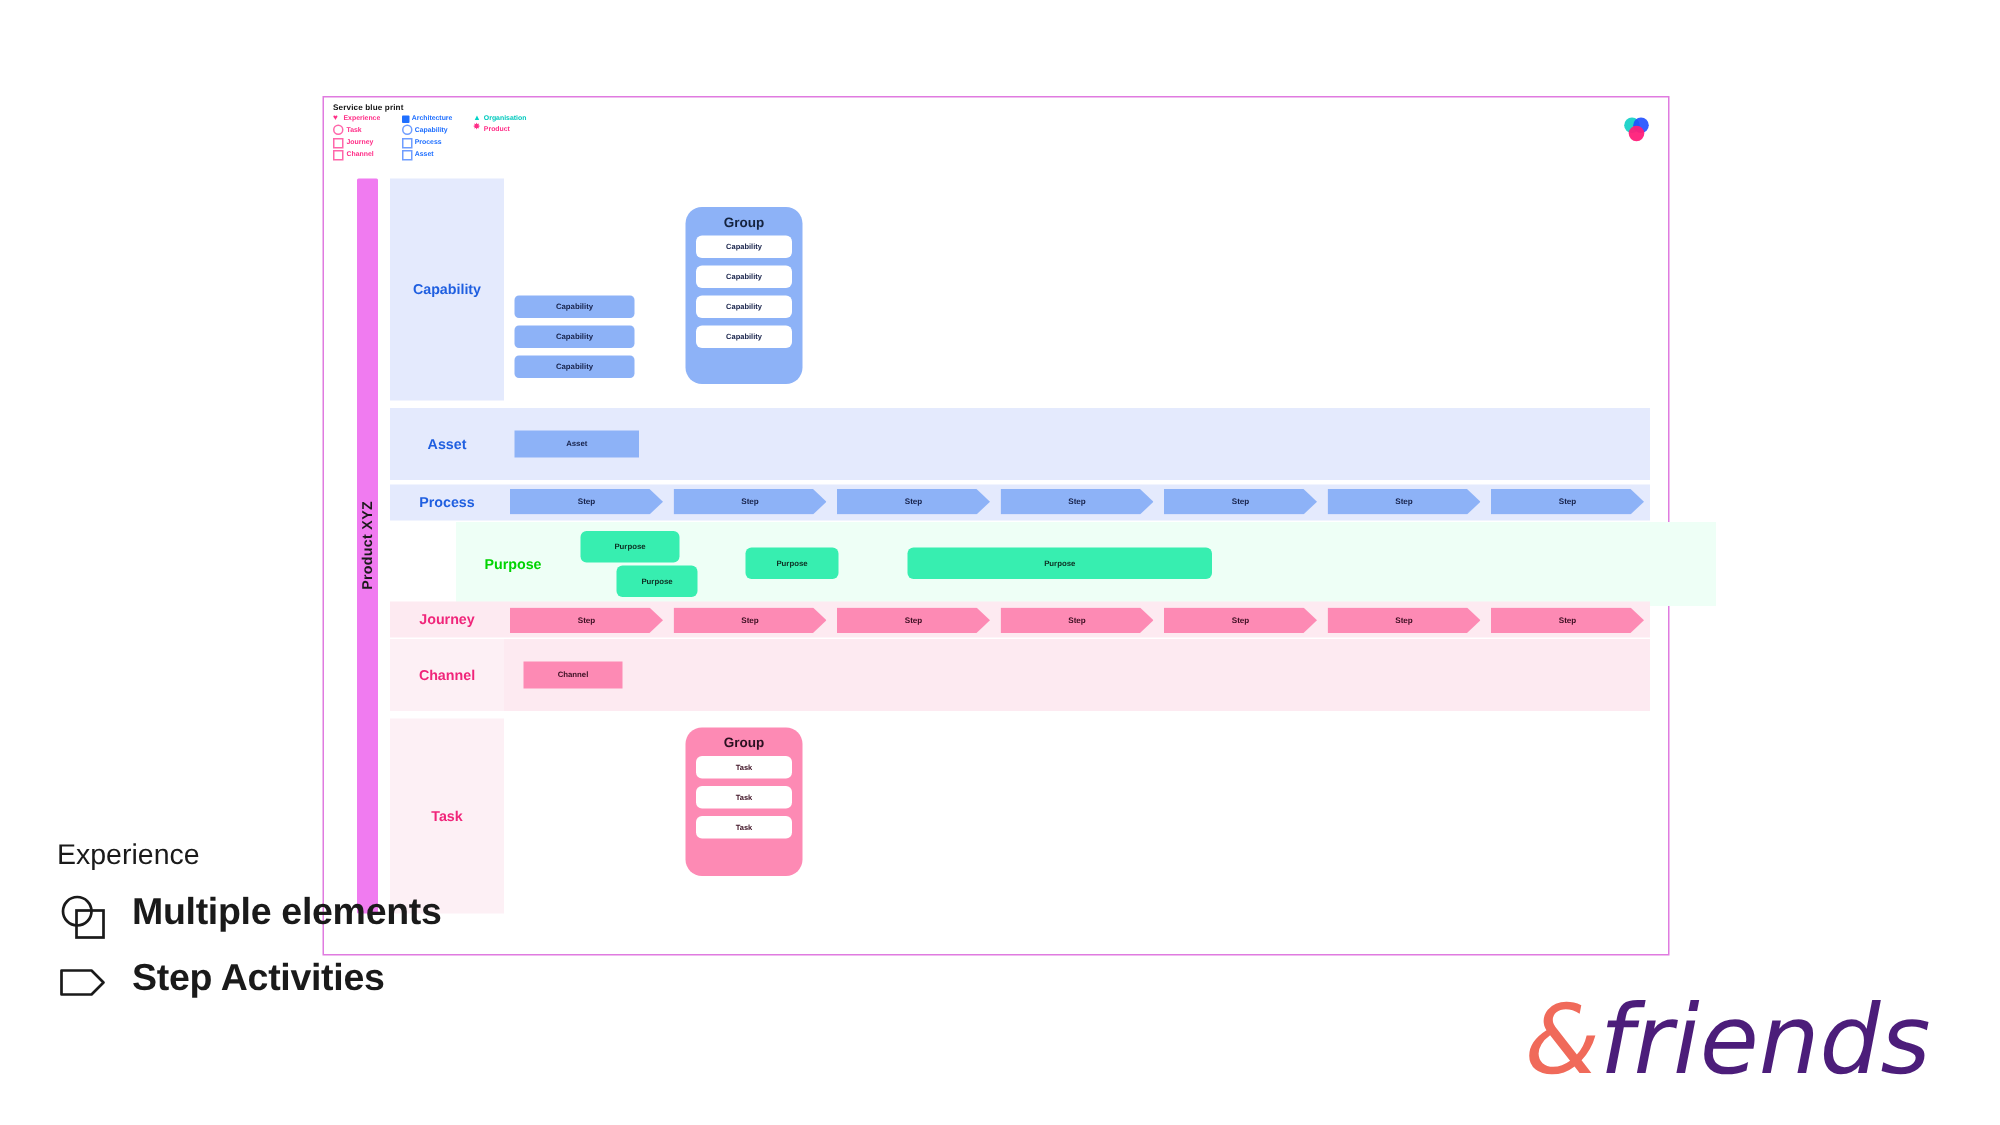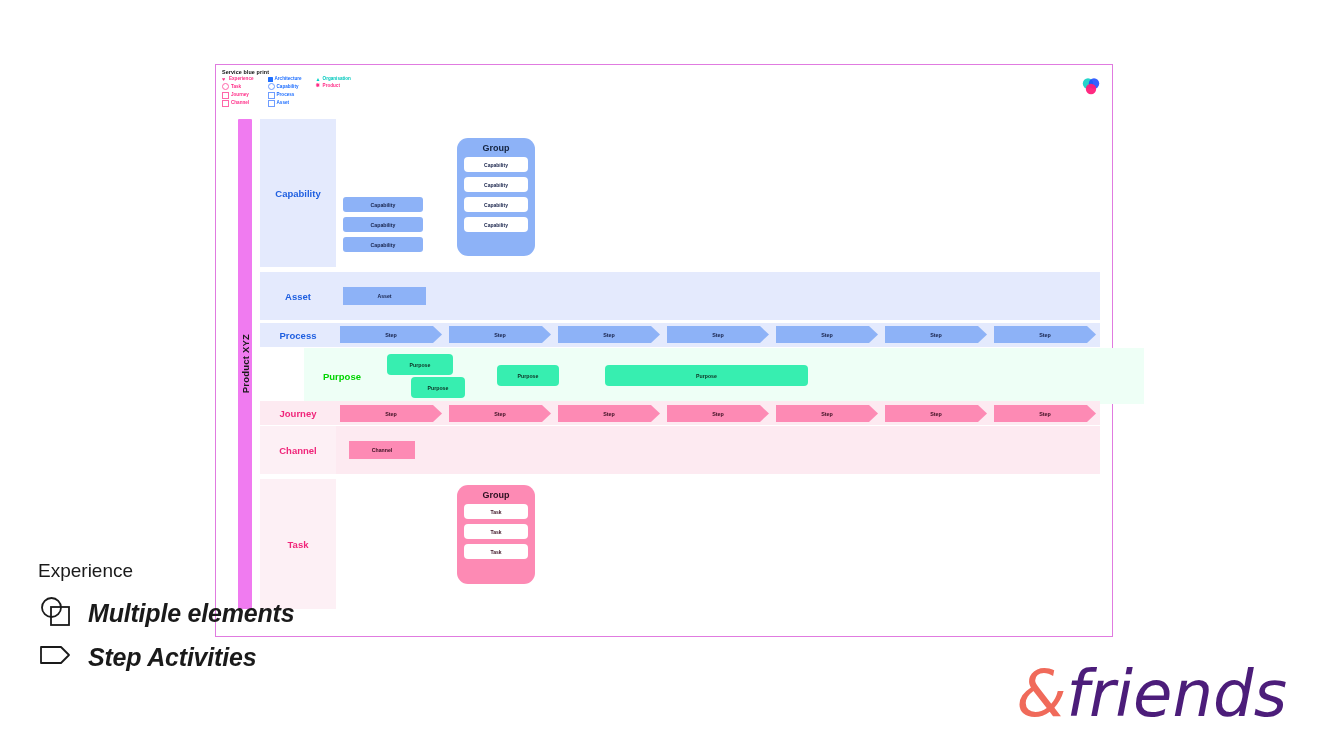--- a/index.html
+++ b/index.html
@@ -89,21 +89,21 @@
     font-size:5px;font-weight:bold;color:#17224a;
   }
   .group-card .grp-item:last-child{margin-bottom:0;}
   .grp-blue{background:#8db2f7;}
   .grp-pink{background:#fd8ab4;}
   .grp-pink .grp-item{color:#3c0f22;}
   .grp-pink .grp-title{color:#2b1020;}
   
   #caption{position:absolute;left:38px;top:560px;width:420px;}
   #caption .cap-kicker{font-size:19px;color:#1a1a1a;margin-bottom:12px;}
-  .cap-line{display:flex;align-items:flex-end;gap:16px;margin-bottom:10px;font-style:italic;}
+  .cap-line{display:flex;align-items:flex-start;gap:16px;margin-bottom:10px;}
   .cap-line .cap-text{font-size:25px;font-weight:bold;color:#1a1a1a;letter-spacing:-.2px;}
   .cap-ico{width:34px;height:34px;flex:0 0 auto;}
   
   #friends-logo{
     position:absolute;right:46px;bottom:24px;
     font-family:"DejaVu Sans", sans-serif;font-style:italic;font-size:64px;
     line-height:1;white-space:nowrap;
   }
   #friends-logo .amp{color:#f06a5a;}
   #friends-logo .word{color:#4c1d7a;}

